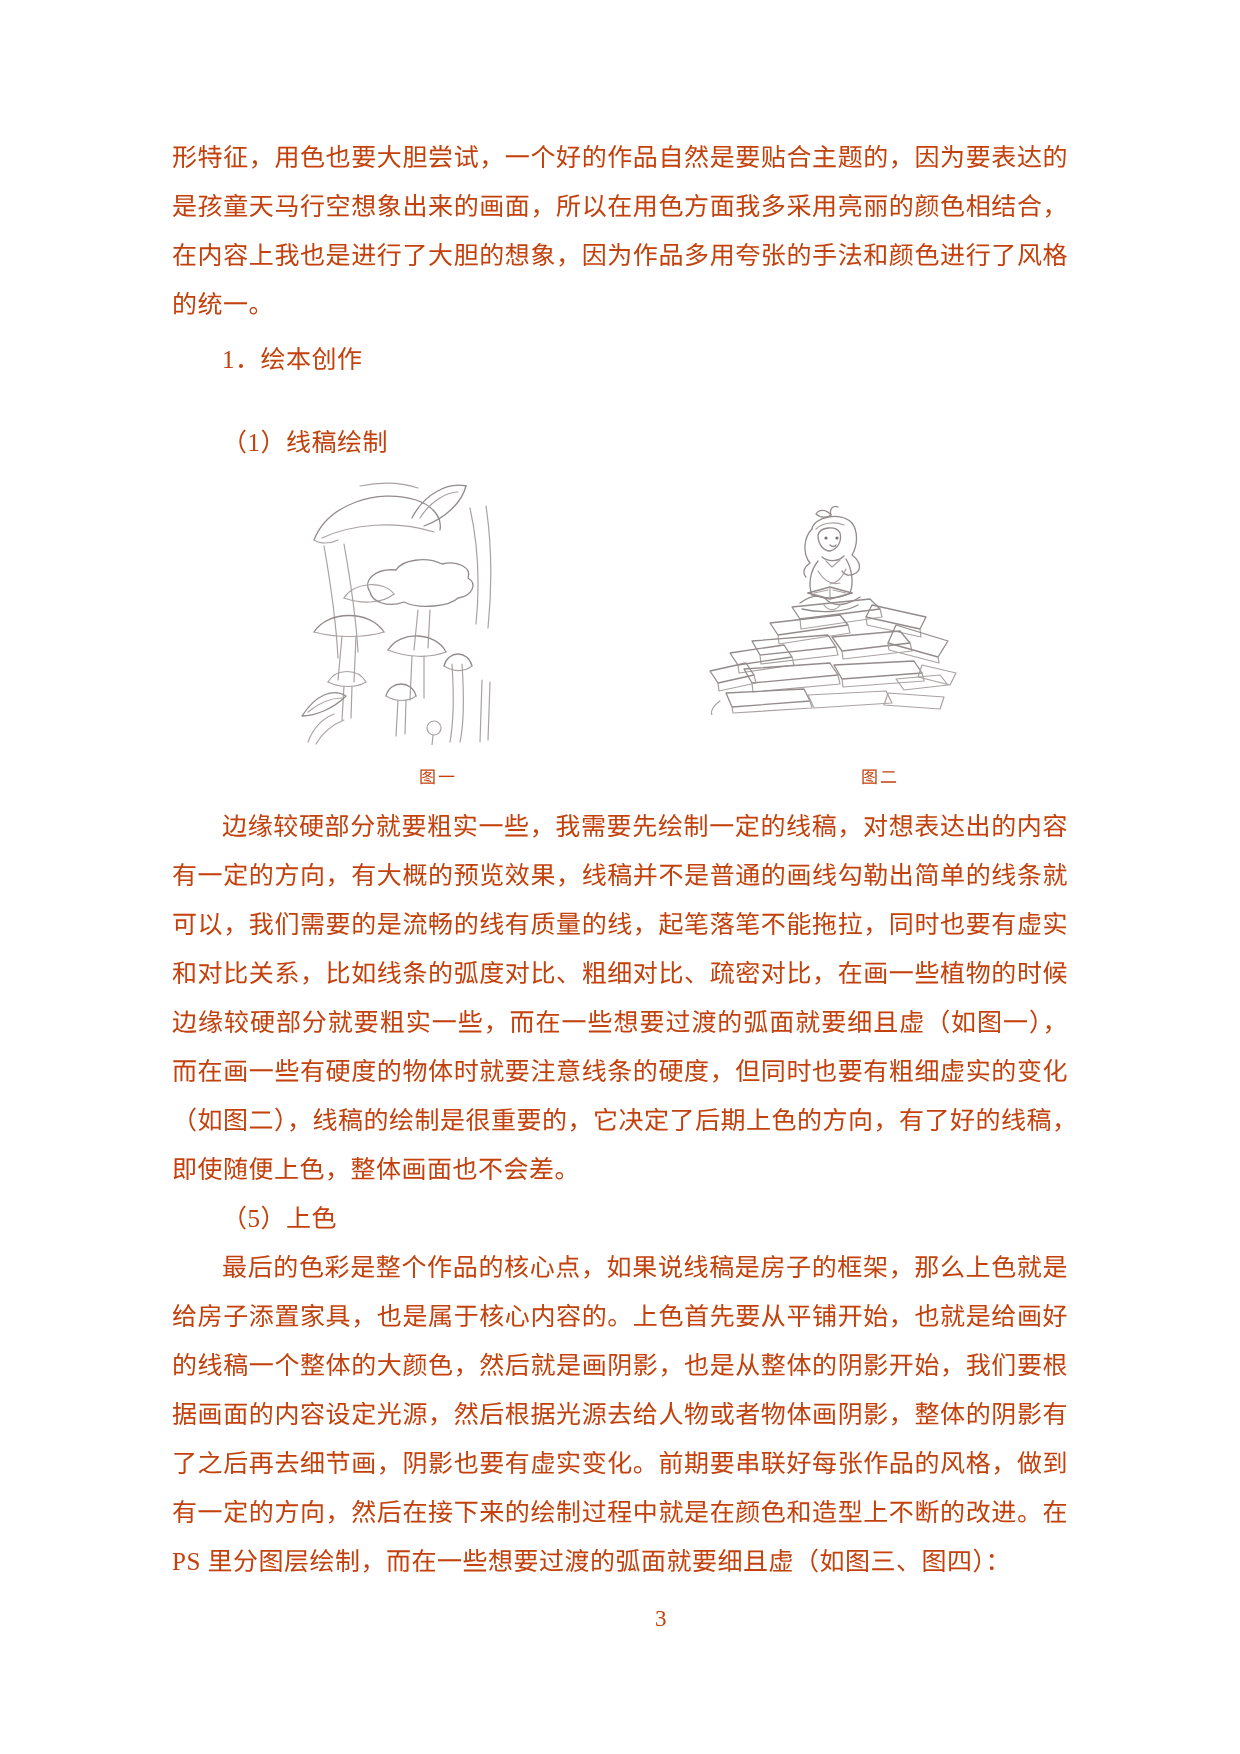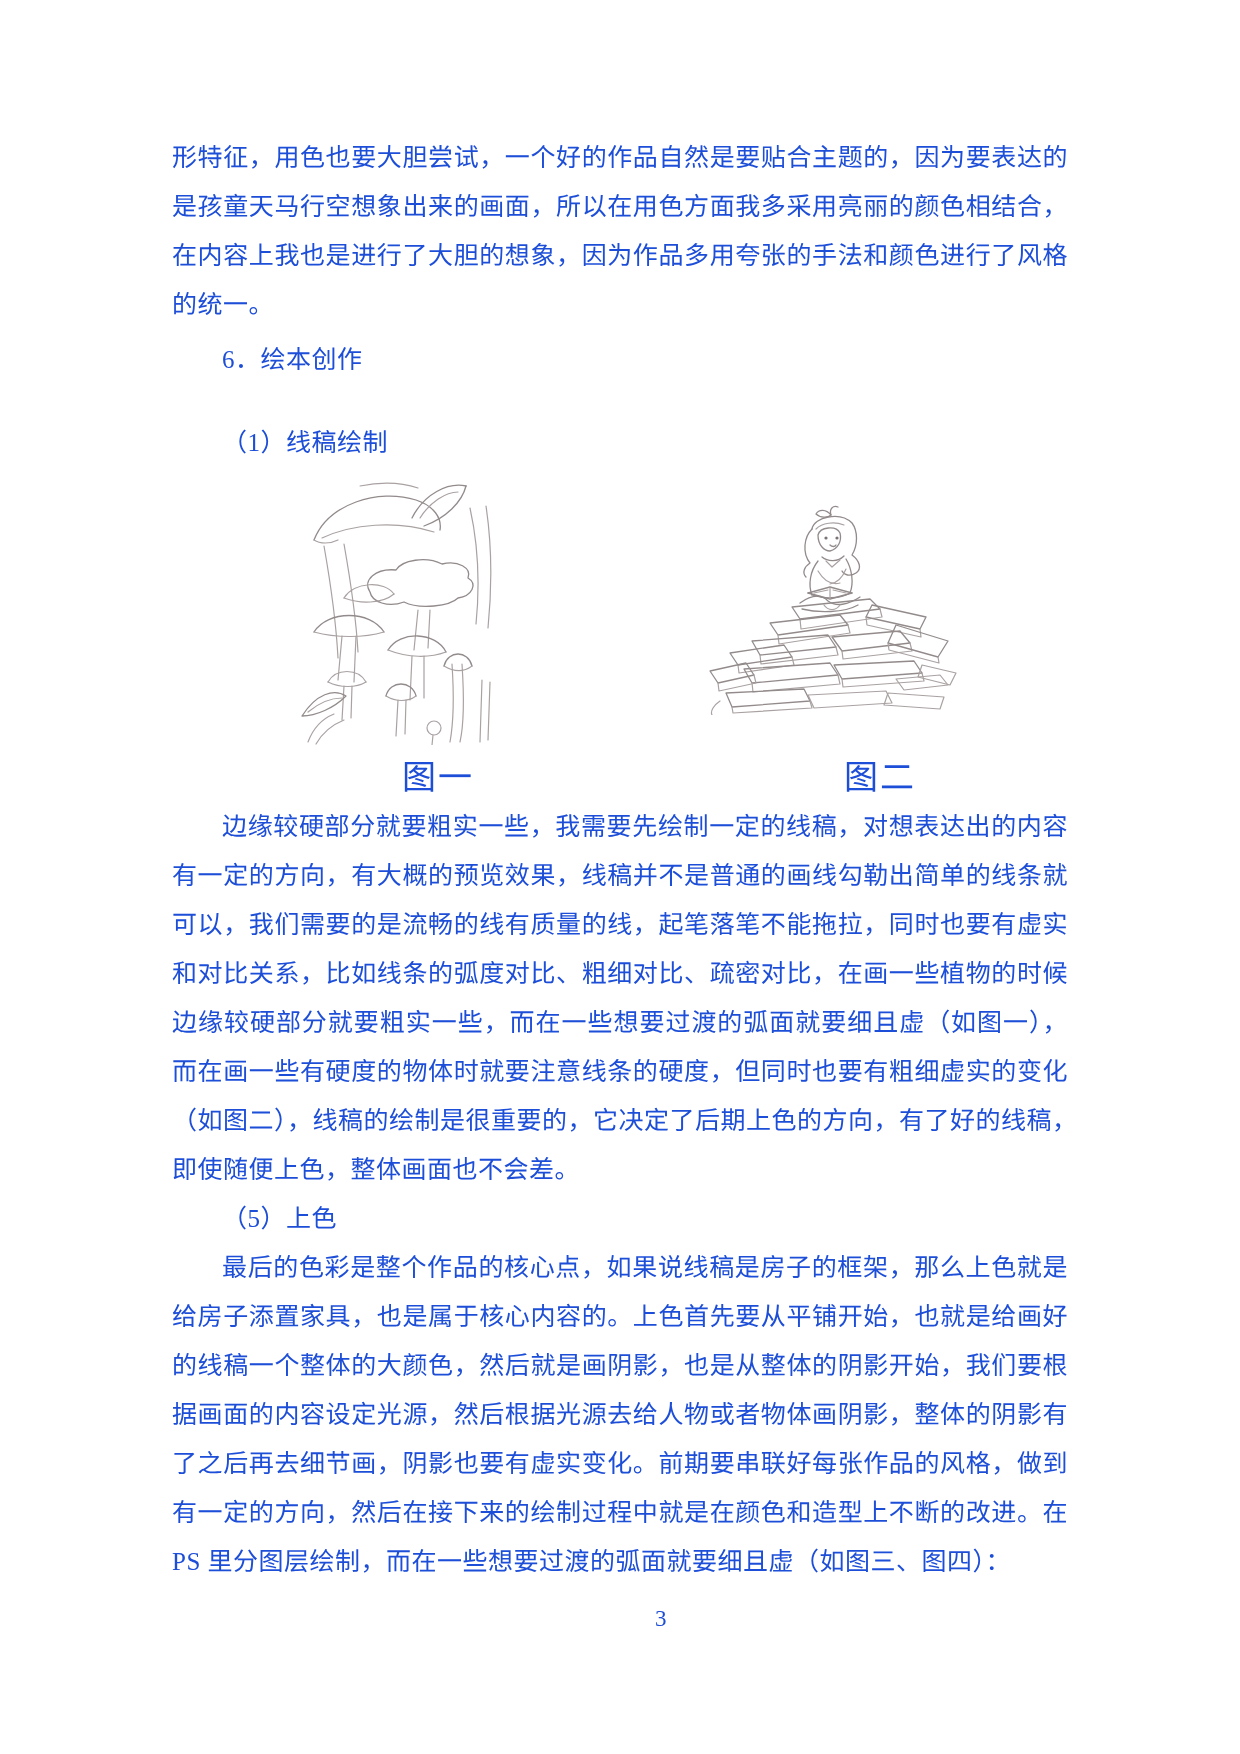--- a/index.html
+++ b/index.html
@@ -7,21 +7,21 @@
     padding: 0;
     background: #ffffff;
   }
   .page {
     position: relative;
     width: 1240px;
     height: 1754px;
     background: #ffffff;
     overflow: hidden;
     font-family: "Liberation Serif", "DejaVu Serif", serif;
-    color: #1d4ed8;
+    color: #c2410c;
   }
   .content {
     position: absolute;
     left: 172px;
     top: 133px;
     width: 896px;
   }
   .line {
     font-size: 25px;
     line-height: 49px;
@@ -54,21 +54,21 @@
   .sketch {
     position: absolute;
     display: block;
   }
   #fig1-sketch { left: 128px; top: 0;    width: 195px; height: 265px; }
   #fig2-sketch { left: 528px; top: 25px; width: 260px; height: 210px; }
   .captions {
     position: relative;
     height: 49px;
     line-height: 49px;
-    font-size: 34px;
+    font-size: 17px;
   }
   .caption {
     position: absolute;
     top: 0;
     transform: translateX(-50%);
     letter-spacing: 2px;
   }
   #cap1 { left: 266px; }
   #cap2 { left: 708px; }
   .page-num {
@@ -88,21 +88,21 @@
 <div class="page">
   <div class="content">
 
     <div>
       <div class="line">形特征，用色也要大胆尝试，一个好的作品自然是要贴合主题的，因为要表达的</div>
       <div class="line">是孩童天马行空想象出来的画面，所以在用色方面我多采用亮丽的颜色相结合，</div>
       <div class="line">在内容上我也是进行了大胆的想象，因为作品多用夸张的手法和颜色进行了风格</div>
       <div class="line last">的统一。</div>
     </div>
 
-    <div class="heading" id="h-section">6．绘本创作</div>
+    <div class="heading" id="h-section">1．绘本创作</div>
     <div class="heading" id="h-sub1">（1）线稿绘制</div>
 
     <div class="figures">
 
       <svg id="fig1-sketch" class="sketch" viewBox="0 0 195 265" xmlns="http://www.w3.org/2000/svg">
         <path class="sk" d="M60,6 C80,2 100,2 118,8"></path>
         <path class="sk2" d="M14,60 C28,24 78,8 116,20 C134,26 142,38 140,50"></path>
         <path class="sk" d="M22,58 C52,44 96,40 134,52"></path>
         <path class="sk" d="M14,60 C20,64 30,64 38,60"></path>
         <path class="sk" d="M24,66 C30,100 36,140 38,178"></path>

